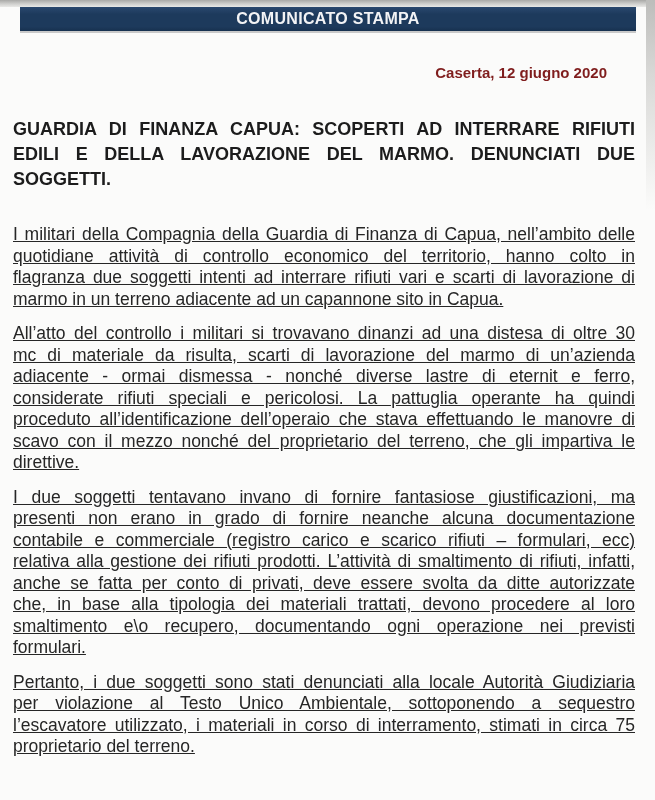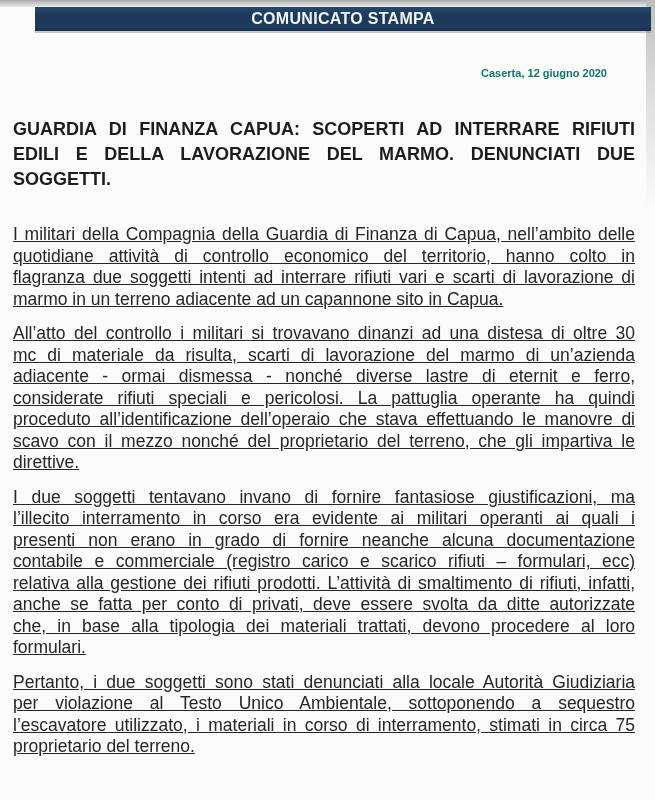--- a/index.html
+++ b/index.html
@@ -14,39 +14,39 @@
   }
   .edge-top {
     position: absolute; top: 0; left: 0; right: 0; height: 7px;
     background: linear-gradient(180deg, #a9a9a7 0%, #cfcfcd 55%, #e9e9e7 100%);
   }
   .edge-right {
     position: absolute; top: 0; right: 0; width: 9px; height: 210px;
     background: linear-gradient(180deg, #bdbdbb 0%, #d8d8d6 35%, rgba(251,251,250,0) 100%);
   }
   .banner {
-    position: absolute; top: 7px; left: 35px; width: 616px; height: 24px;
+    position: absolute; top: 7px; left: 20px; width: 616px; height: 24px;
     background: linear-gradient(180deg, #2a486e 0%, #1d3a5c 30%, #1d3a5c 82%, #17314f 100%);
     box-shadow: 0 2px 0 rgba(110,110,110,0.35);
     display: flex; align-items: center; justify-content: center;
   }
   .banner-title {
     color: #f2f3f5;
     font-weight: bold;
     font-size: 16px;
     letter-spacing: 0.3px;
     white-space: nowrap;
   }
   .dateline {
     position: absolute; top: 63px; left: 0; right: 48px;
     text-align: right;
     font-weight: bold;
-    font-size: 11px;
+    font-size: 15px;
     line-height: 20px;
-    color: #0f766e;
+    color: #7f1d1d;
   }
   .headline {
     position: absolute; top: 117px; left: 13px; width: 622px;
     font-weight: bold;
     font-size: 18px;
     color: #1c1c1c;
   }
   .headline .tl {
     line-height: 25px;
     text-align: justify;
@@ -104,26 +104,26 @@
       <div class="line">All’atto del controllo i militari si trovavano dinanzi ad una distesa di oltre 30</div>
       <div class="line">mc di materiale da risulta, scarti di lavorazione del marmo di un’azienda</div>
       <div class="line">adiacente - ormai dismessa - nonché diverse lastre di eternit e ferro,</div>
       <div class="line">considerate rifiuti speciali e pericolosi. La pattuglia operante ha quindi</div>
       <div class="line">proceduto all’identificazione dell’operaio che stava effettuando le manovre di</div>
       <div class="line">scavo con il mezzo nonché del proprietario del terreno, che gli impartiva le</div>
       <div class="line last">direttive.</div>
     </div>
     <div class="para">
       <div class="line">I due soggetti tentavano invano di fornire fantasiose giustificazioni, ma</div>
-      <div class="line">l’illecito interramento in corso era evidente ai militari operanti ai quali i</div>
       <div class="line">presenti non erano in grado di fornire neanche alcuna documentazione</div>
       <div class="line">contabile e commerciale (registro carico e scarico rifiuti – formulari, ecc)</div>
       <div class="line">relativa alla gestione dei rifiuti prodotti. L’attività di smaltimento di rifiuti, infatti,</div>
       <div class="line">anche se fatta per conto di privati, deve essere svolta da ditte autorizzate</div>
       <div class="line">che, in base alla tipologia dei materiali trattati, devono procedere al loro</div>
+      <div class="line">smaltimento e\o recupero, documentando ogni operazione nei previsti</div>
       <div class="line last">formulari.</div>
     </div>
     <div class="para">
       <div class="line">Pertanto, i due soggetti sono stati denunciati alla locale Autorità Giudiziaria</div>
       <div class="line">per violazione al Testo Unico Ambientale, sottoponendo a sequestro</div>
       <div class="line">l’escavatore utilizzato, i materiali in corso di interramento, stimati in circa 75</div>
       <div class="line last">proprietario del terreno.</div>
     </div>
   </div>
 

